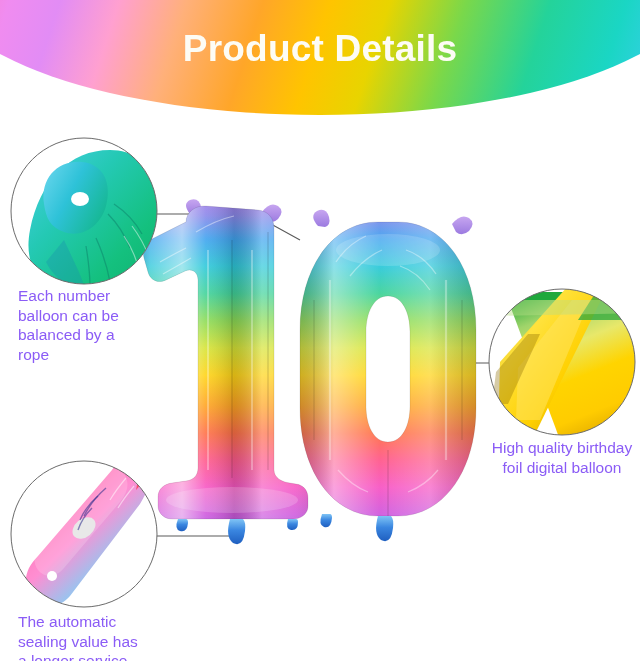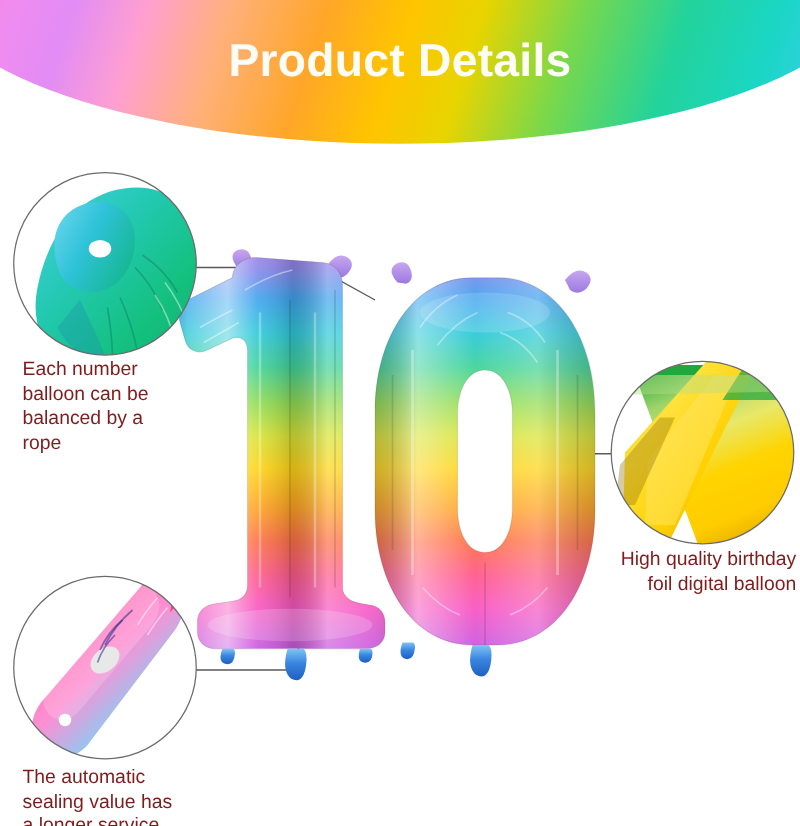--- a/index.html
+++ b/index.html
@@ -62,29 +62,29 @@
     left: 0;
     top: 0;
     width: 640px;
     height: 661px;
     pointer-events: none;
   }
 
   
   .caption {
     position: absolute;
-    color: #7f1d1d;
+    color: #8b5cf6;
     font-size: 15.5px;
     line-height: 19.5px;
     font-family: "Liberation Sans", sans-serif;
     white-space: pre-line;
   }
   #caption-rope   { left: 18px; top: 286px; width: 140px; }
   #caption-valve  { left: 18px; top: 612px; width: 160px; }
-  #caption-quality{ left: 487px; top: 438px; width: 150px; text-align: right; }
+  #caption-quality{ left: 487px; top: 438px; width: 150px; text-align: center; }
 </style>
 </head>
 <body>
 
 <div id="header-banner">
   <div id="header-title">Product Details</div>
 </div>
 
 <svg id="balloons" viewBox="0 0 640 661" xmlns="http://www.w3.org/2000/svg">
   <defs>

